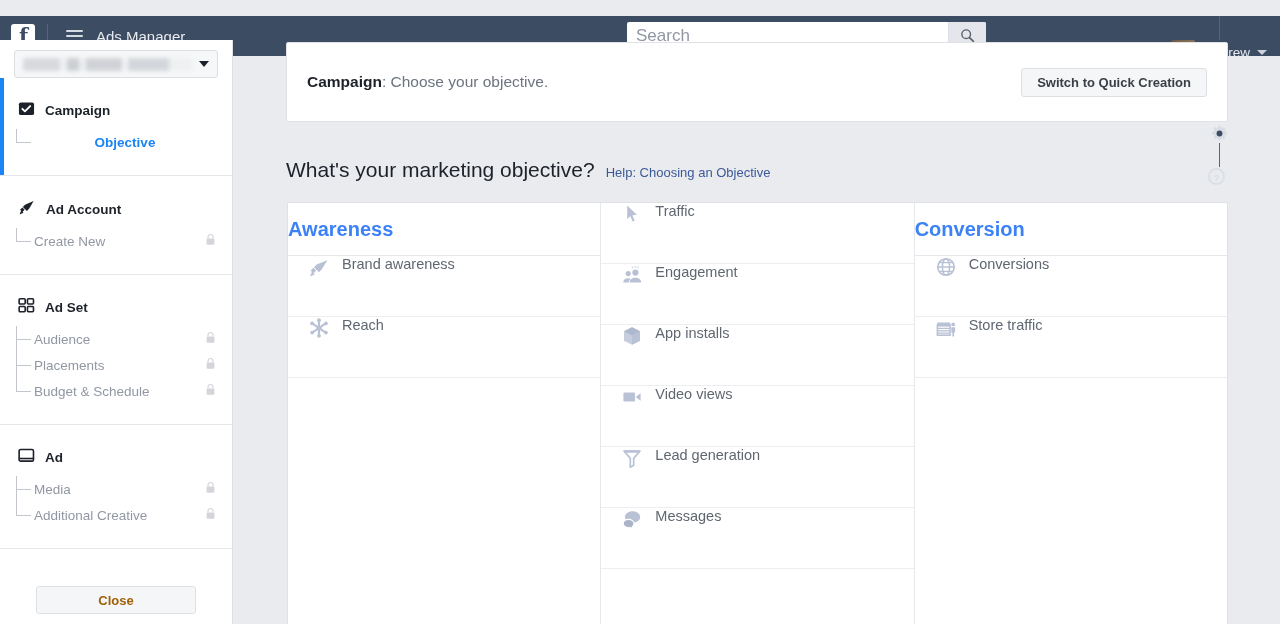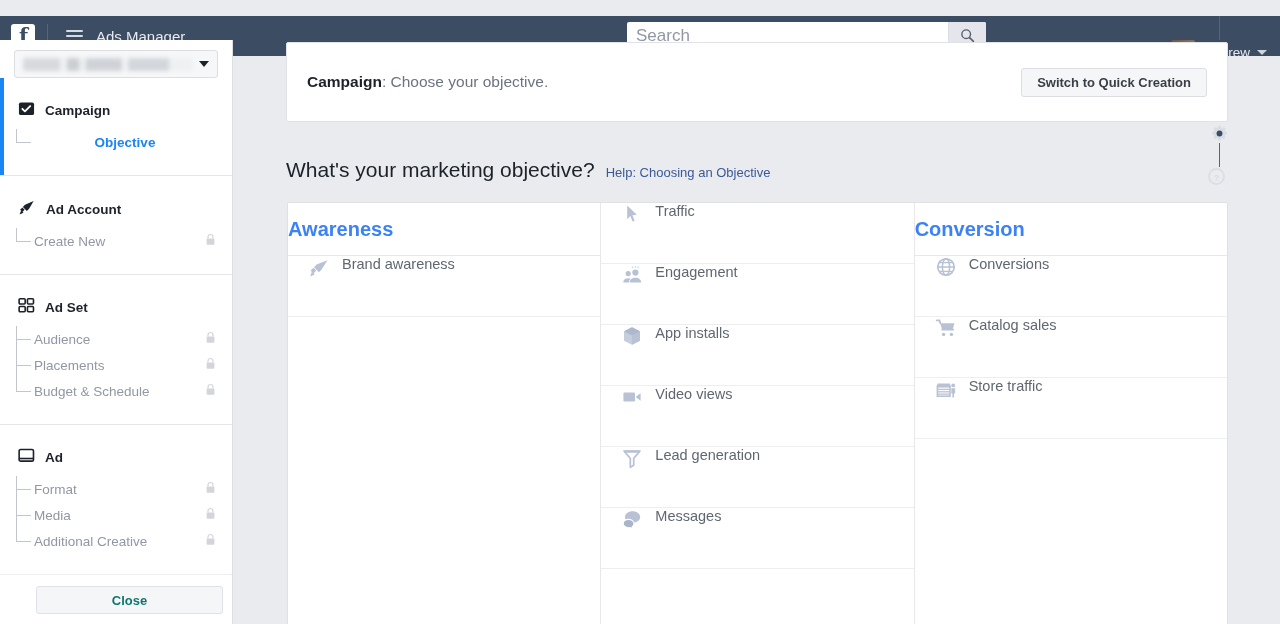--- a/index.html
+++ b/index.html
@@ -108,24 +108,24 @@
     content: ""; position: absolute; left: -18px; top: -13px; width: 1px; height: 26px; background: #c2c5cb;
   }
   .nav-sub-item:first-child::after { top: 0; height: 13px; }
   .lock { margin-left: auto; opacity: .55; }
 
   #close-fade {
     position: absolute; left: 0; right: 1px; bottom: 0; height: 58px;
     background: linear-gradient(180deg, rgba(255,255,255,0) 0%, #fff 42%, #fff 100%);
   }
   #close-btn {
-    position: absolute; left: 36px; bottom: 10px; width: 187px; height: 28px;
+    position: absolute; left: 36px; bottom: 10px; width: 160px; height: 28px;
     background: #f5f6f7; border: 1px solid #dfe1e5; border-radius: 3px;
     font-family: "Liberation Sans", sans-serif; font-size: 13px; font-weight: bold;
-    color: #0f766e; cursor: pointer;
+    color: #a16207; cursor: pointer;
   }
 
   
   #main { position: absolute; left: 233px; top: 40px; width: 1047px; height: 584px; overflow: hidden; }
 
   #campaign-bar {
     position: absolute; left: 53px; top: 2px; width: 942px; height: 80px;
     background: #fff; border: 1px solid #e0e2e6; border-radius: 2px;
     display: flex; align-items: center; padding: 0 20px 0 20px;
   }
@@ -315,46 +315,37 @@
       <span>
         <svg width="17" height="17" viewBox="0 0 18 18">
           <rect x="1.2" y="2.6" width="15.2" height="12.4" rx="1.6" fill="none" stroke="#1d2129" stroke-width="1.7"></rect>
           <line x1="1.2" y1="12.2" x2="16.4" y2="12.2" stroke="#1d2129" stroke-width="1.7"></line>
         </svg>
       </span>
       <span class="nav-head-label">Ad</span>
     </div>
     <div class="nav-sub">
       <div class="nav-sub-item">
-        <span class="txt">Format</span>
+        <span class="txt">Media</span>
         <span class="lock">
           <svg width="11" height="13" viewBox="0 0 11 13">
               <path d="M3 5.6V4a2.5 2.5 0 0 1 5 0v1.6" fill="none" stroke="#b0b4bb" stroke-width="1.2"></path>
               <rect x="1.6" y="5.5" width="7.8" height="6.2" rx="1" fill="#b0b4bb"></rect>
             </svg>
         </span>
       </div>
       <div class="nav-sub-item">
-        <span class="txt">Media</span>
+        <span class="txt">Additional Creative</span>
         <span class="lock">
           <svg width="11" height="13" viewBox="0 0 11 13">
               <path d="M3 5.6V4a2.5 2.5 0 0 1 5 0v1.6" fill="none" stroke="#b0b4bb" stroke-width="1.2"></path>
               <rect x="1.6" y="5.5" width="7.8" height="6.2" rx="1" fill="#b0b4bb"></rect>
             </svg>
         </span>
       </div>
-      <div class="nav-sub-item">
-        <span class="txt">Additional Creative</span>
-        <span class="lock">
-          <svg width="11" height="13" viewBox="0 0 11 13">
-              <path d="M3 5.6V4a2.5 2.5 0 0 1 5 0v1.6" fill="none" stroke="#b0b4bb" stroke-width="1.2"></path>
-              <rect x="1.6" y="5.5" width="7.8" height="6.2" rx="1" fill="#b0b4bb"></rect>
-            </svg>
-        </span>
-      </div>
     </div>
   </div>
 
   <div id="close-fade"></div>
   <button id="close-btn">Close</button>
 </div>
 
 <div id="main">
 
   <div id="campaign-bar">
@@ -375,20 +366,41 @@
       <div class="col-head">Awareness</div>
       <div class="obj-row">
         <span class="ic">
           <svg width="22" height="22" viewBox="0 0 22 22">
             <path d="M19.4 4.2L8.6 8.6 6 11.2l5 5 2.6-2.6z" fill="#b9c1d4"></path>
             <path d="M5.4 11.8l-2.8 2.8 2.8 2.8 2.8-2.8z" fill="#b9c1d4"></path>
             <path d="M4 15.6L2 20.4l4.8-2z" fill="#b9c1d4"></path>
           </svg>
         </span>
         <span class="lbl">Brand awareness</span>
+      </div>
+      <div class="obj-row">
+        <span class="ic">
+          <svg width="22" height="22" viewBox="0 0 22 22">
+            <g stroke="#b9c1d4" stroke-width="2.1" stroke-linecap="round">
+              <line x1="11" y1="3" x2="11" y2="19"></line>
+              <line x1="4.3" y1="6.3" x2="17.7" y2="15.7"></line>
+              <line x1="17.7" y1="6.3" x2="4.3" y2="15.7"></line>
+            </g>
+            <g fill="#b9c1d4">
+              <circle cx="11" cy="11" r="2.6"></circle>
+              <circle cx="11" cy="3.2" r="1.9"></circle>
+                <circle cx="11" cy="18.8" r="1.9"></circle>
+              <circle cx="4.1" cy="6.4" r="1.9"></circle>
+                <circle cx="17.9" cy="15.6" r="1.9"></circle>
+              <circle cx="17.9" cy="6.4" r="1.9"></circle>
+                <circle cx="4.1" cy="15.6" r="1.9"></circle>
+            </g>
+          </svg>
+        </span>
+        <span class="lbl">Reach</span>
       </div>
     </div>
 
     <div class="col">
       <div class="obj-row">
         <span class="ic">
           <svg width="22" height="22" viewBox="0 0 22 22">
             <path d="M6.2 2.4l9.6 9.3-4.4.45 2.3 5.5-2.1.9-2.3-5.5-3.1 3.1z" fill="#b9c1d4"></path>
           </svg>
         </span>
@@ -459,32 +471,20 @@
             <line x1="2.8" y1="11" x2="19.2" y2="11" stroke="#b9c1d4" stroke-width="1.5"></line>
             <line x1="4.2" y1="6.6" x2="17.8" y2="6.6" stroke="#b9c1d4" stroke-width="1.3"></line>
             <line x1="4.2" y1="15.4" x2="17.8" y2="15.4" stroke="#b9c1d4" stroke-width="1.3"></line>
           </svg>
         </span>
         <span class="lbl">Conversions</span>
       </div>
       <div class="obj-row">
         <span class="ic">
           <svg width="22" height="22" viewBox="0 0 22 22">
-            <path d="M1.8 3.4h2.6l.9 2.6" fill="none" stroke="#b9c1d4" stroke-width="1.9" stroke-linecap="round"></path>
-            <path d="M5.1 6.2h14.4l-1.9 6.4H7.1z" fill="#b9c1d4"></path>
-            <path d="M7.1 12.6h11.2" fill="none" stroke="#b9c1d4" stroke-width="1.7" stroke-linecap="round"></path>
-            <circle cx="8.6" cy="17.4" r="1.7" fill="#b9c1d4"></circle>
-            <circle cx="16.4" cy="17.4" r="1.7" fill="#b9c1d4"></circle>
-          </svg>
-        </span>
-        <span class="lbl">Catalog sales</span>
-      </div>
-      <div class="obj-row">
-        <span class="ic">
-          <svg width="22" height="22" viewBox="0 0 22 22">
             <path d="M2.6 5.4h12.2l1.2 3H1.4z" fill="#b9c1d4"></path>
             <rect x="2.4" y="8.8" width="12.6" height="9.4" fill="none" stroke="#b9c1d4" stroke-width="1.6"></rect>
             <line x1="2.4" y1="11.4" x2="15" y2="11.4" stroke="#b9c1d4" stroke-width="1.3"></line>
             <line x1="2.4" y1="13.8" x2="15" y2="13.8" stroke="#b9c1d4" stroke-width="1.3"></line>
             <line x1="2.4" y1="16.1" x2="15" y2="16.1" stroke="#b9c1d4" stroke-width="1.3"></line>
             <circle cx="18.2" cy="7.4" r="1.9" fill="#b9c1d4"></circle>
             <path d="M16.3 10.2h3.8v5.2h-1.1v4.2h-1.6v-4.2h-1.1z" fill="#b9c1d4"></path>
           </svg>
         </span>
         <span class="lbl">Store traffic</span>

